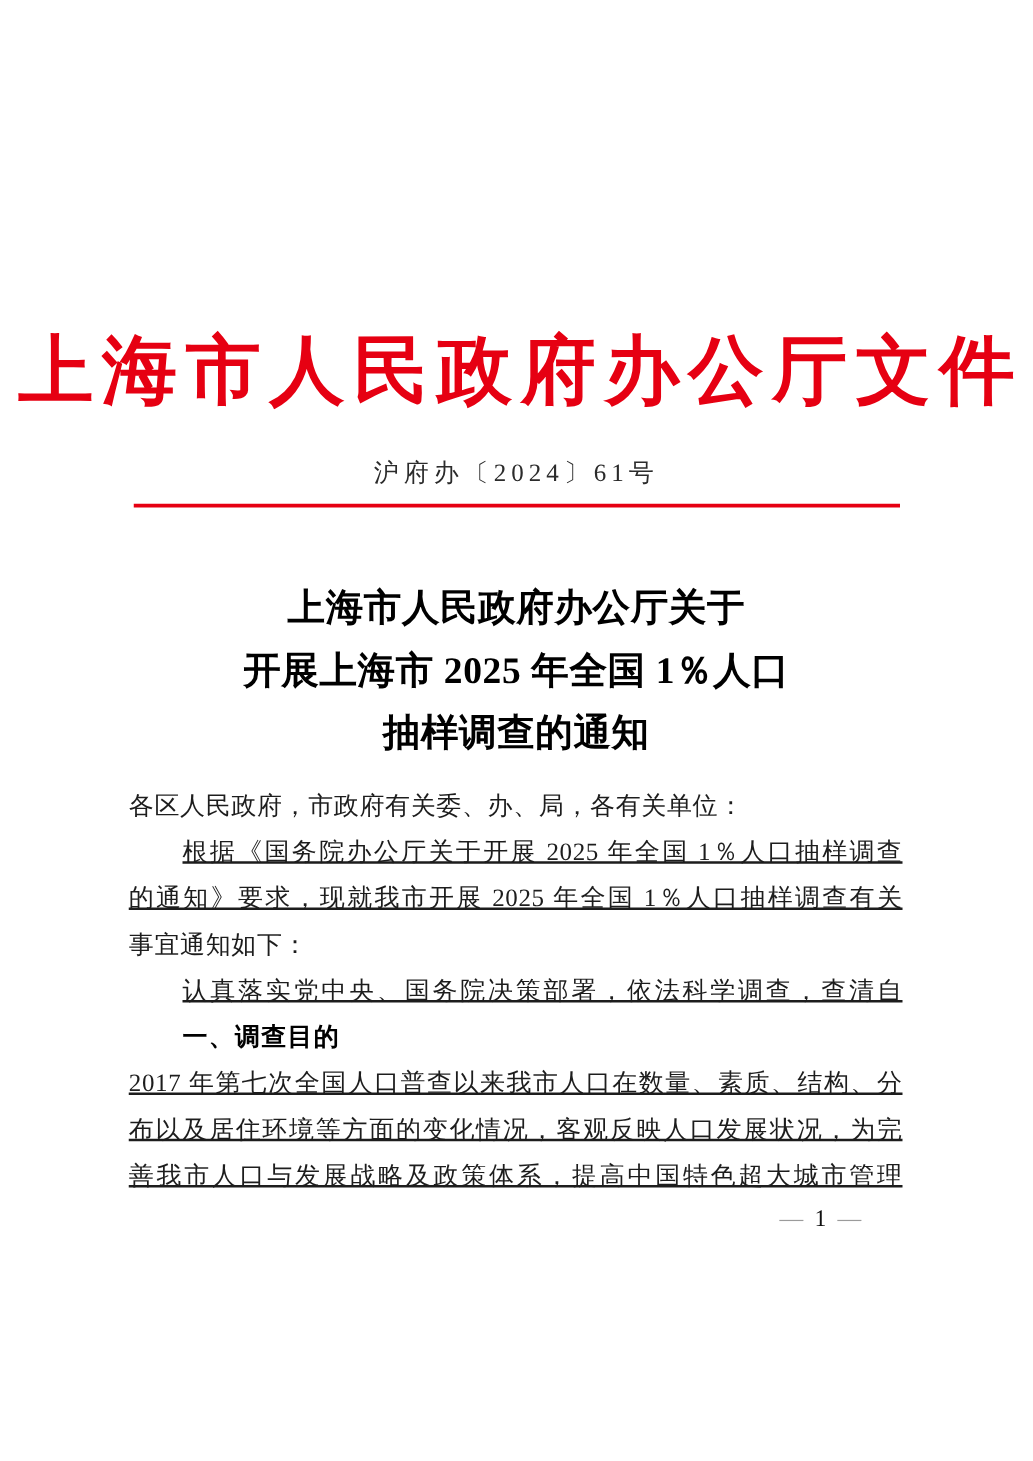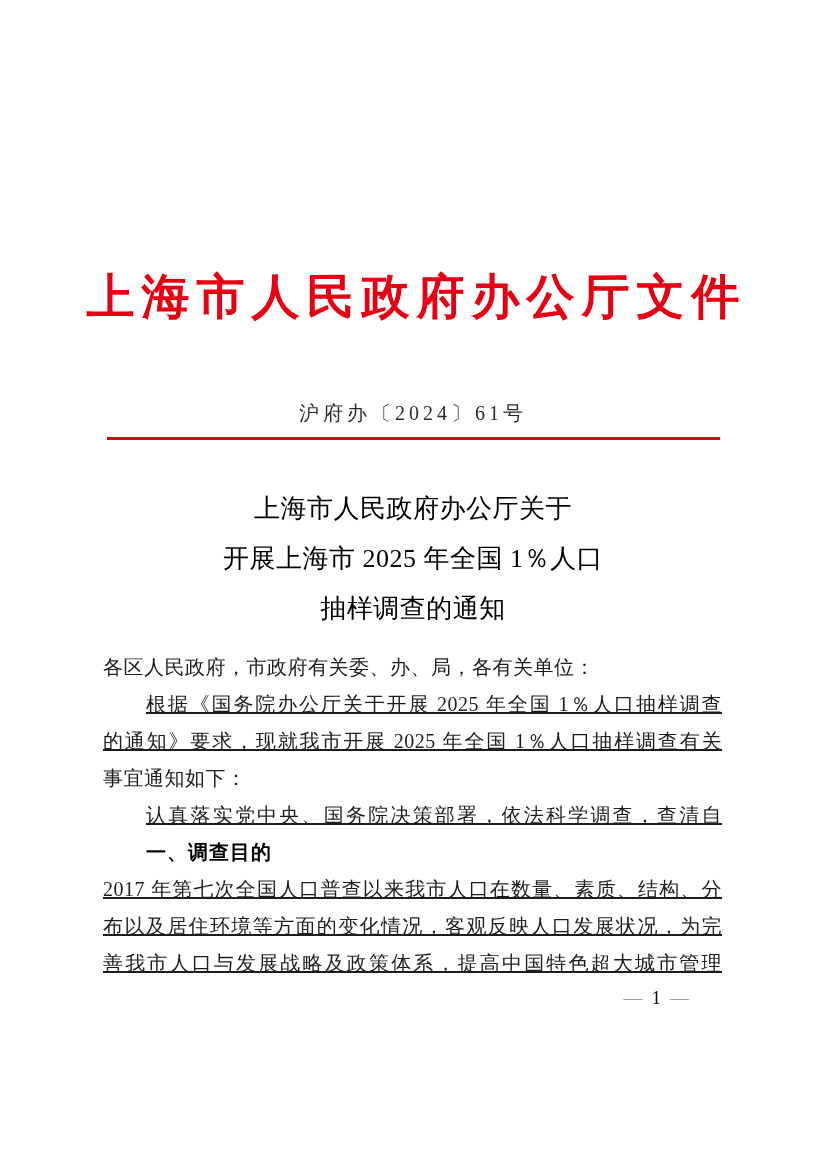--- a/index.html
+++ b/index.html
@@ -10,47 +10,47 @@
     background: #ffffff;
     position: relative;
     overflow: hidden;
     font-family: "Liberation Serif", "DejaVu Serif", serif;
     color: #1d1d1d;
   }
   .header-banner {
     padding-top: 270px;
     text-align: center;
     color: #e60012;
-    font-size: 48px;
+    font-size: 60px;
     font-weight: 900;
     letter-spacing: 7px;
     text-indent: 7px;
     line-height: 54px;
     white-space: nowrap;
   }
   .doc-number {
-    margin-top: 77px;
+    margin-top: 43px;
     text-align: center;
     font-size: 20px;
     letter-spacing: 4px;
     line-height: 24px;
     color: #2b2b2b;
     font-style: normal;
   }
   .red-rule {
     margin: 12px auto 0 auto;
     width: 613px;
     height: 3px;
     background: #e60012;
   }
   .doc-title {
-    margin-top: 44px;
+    margin-top: 56px;
     text-align: center;
-    font-weight: 400;
-    font-size: 26px;
+    font-weight: 700;
+    font-size: 30px;
     line-height: 50px;
     letter-spacing: 0.5px;
     color: #000000;
   }
   .doc-body {
     margin-top: 15px;
     padding: 0 104px 0 103px;
     font-size: 20px;
     line-height: 37px;
     letter-spacing: 0.5px;

